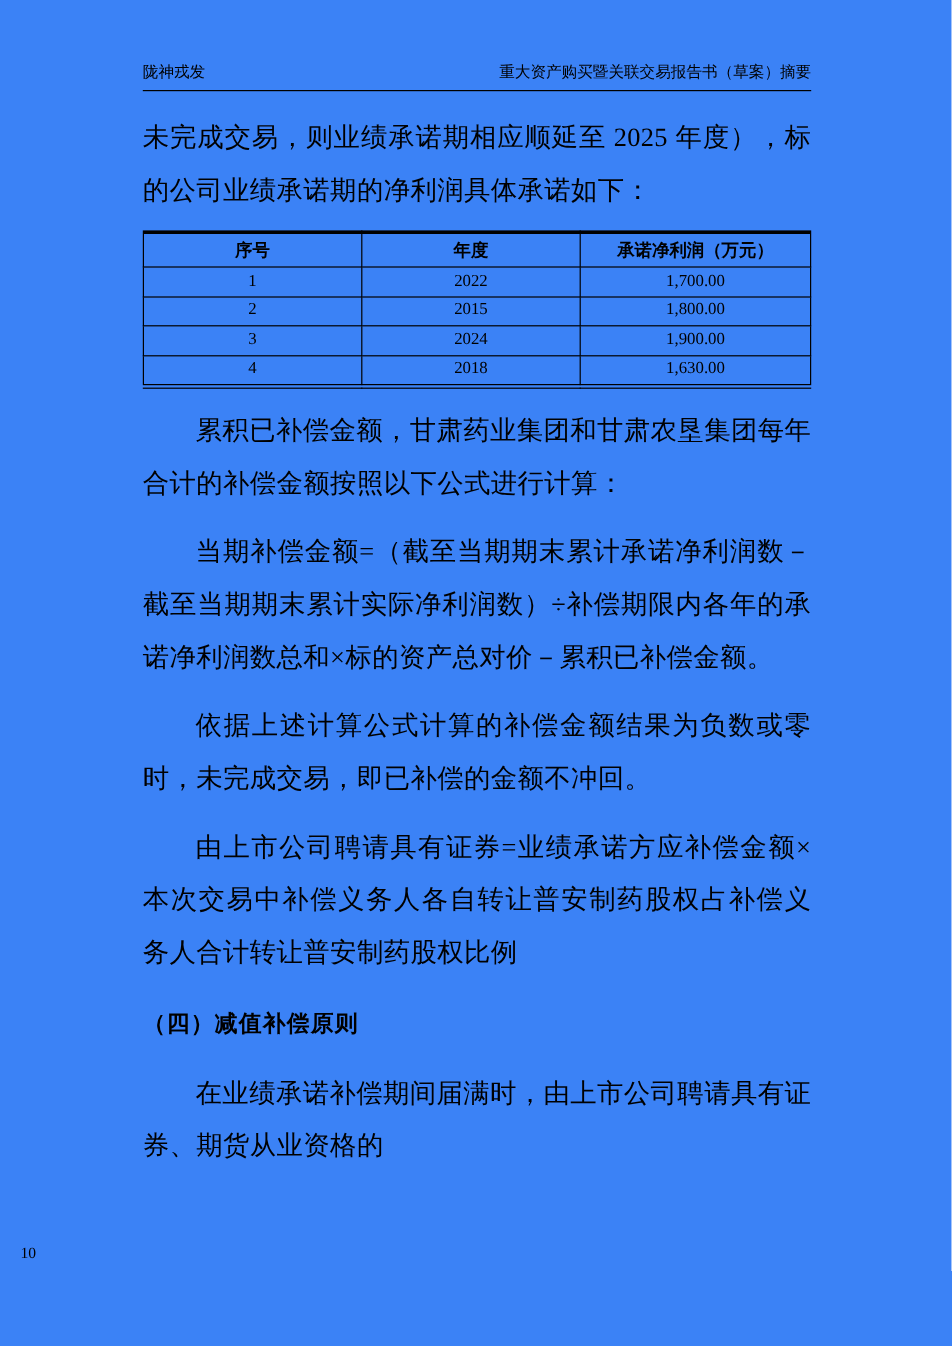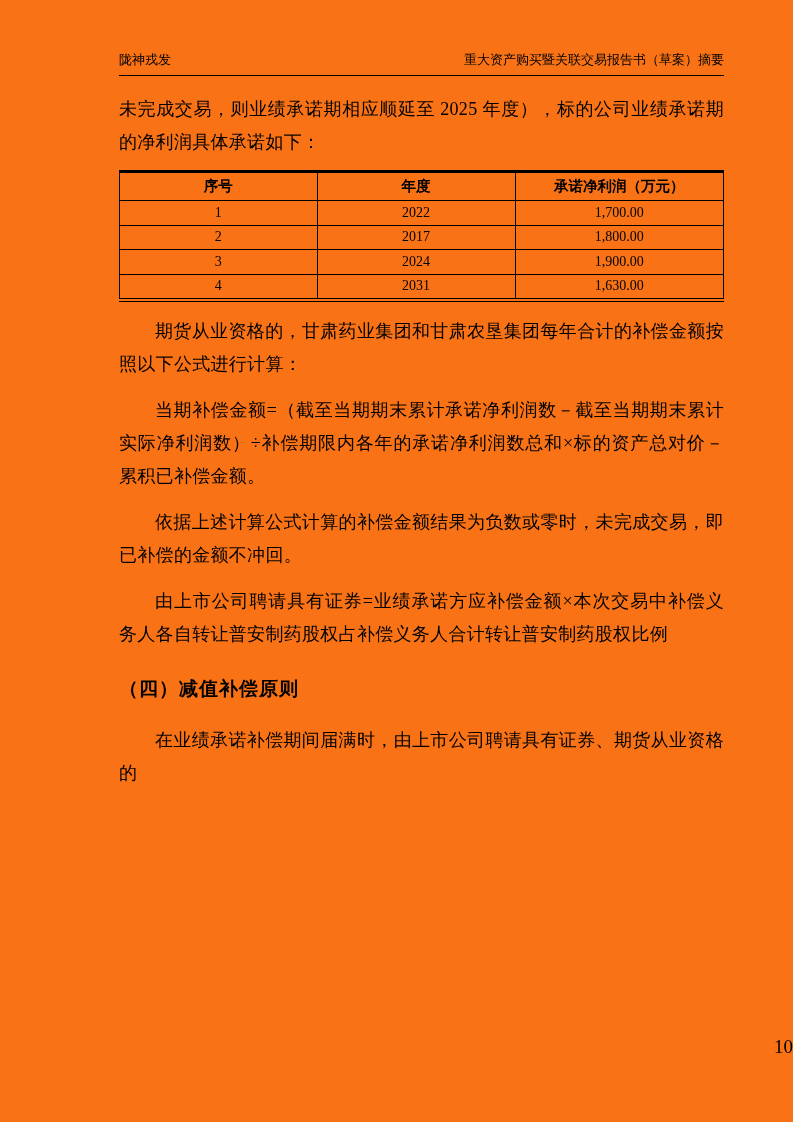--- a/index.html
+++ b/index.html
@@ -5,39 +5,39 @@
   html, body {
     margin: 0;
     padding: 0;
     background: #ffffff;
   }
   .page {
     position: relative;
     width: 793px;
     height: 1122px;
     margin: 0 auto;
-    background: #f97316;
+    background: #3b82f6;
     color: #000000;
     box-sizing: border-box;
-    padding: 52px 69px 0 119px;
+    padding: 52px 117px 0 119px;
     font-family: "Liberation Serif", "DejaVu Serif", serif;
     overflow: hidden;
   }
   .page-header {
     display: flex;
     justify-content: space-between;
     align-items: flex-end;
     font-size: 13px;
     line-height: 16px;
     padding-bottom: 7px;
     border-bottom: 1.5px solid #000000;
   }
   .para {
-    font-size: 18px;
-    line-height: 33px;
+    font-size: 22px;
+    line-height: 44px;
     margin: 13px 0;
     text-align: justify;
     text-indent: 2em;
     letter-spacing: 0.3px;
   }
   .para.no-indent {
     text-indent: 0;
     margin-top: 17px;
     margin-bottom: 0;
   }
@@ -86,22 +86,22 @@
     font-size: 19px;
     line-height: 25px;
     margin: 25px 0 23px 0;
     letter-spacing: 1px;
   }
   .page-footer {
     position: absolute;
     left: 17px;
     right: 0;
     top: 1036px;
-    text-align: right;
-    font-size: 19px;
+    text-align: left;
+    font-size: 13px;
     font-family: "Liberation Serif", "DejaVu Serif", serif;
   }
 </style>
 </head>
 <body>
 
 <div class="page">
 
   <div class="page-header">
     <span>陇神戎发</span>
@@ -124,39 +124,39 @@
       </tr>
     </thead>
     <tbody>
       <tr>
         <td>1</td>
         <td>2022</td>
         <td>1,700.00</td>
       </tr>
       <tr>
         <td>2</td>
-        <td>2017</td>
+        <td>2015</td>
         <td>1,800.00</td>
       </tr>
       <tr>
         <td>3</td>
         <td>2024</td>
         <td>1,900.00</td>
       </tr>
       <tr>
         <td>4</td>
-        <td>2031</td>
+        <td>2018</td>
         <td>1,630.00</td>
       </tr>
     </tbody>
   </table>
 
 
   <div>
-    <p class="para">期货从业资格的，甘肃药业集团和甘肃农垦集团每年合计的补偿金额按照以下公式进行计算：</p>
+    <p class="para">累积已补偿金额，甘肃药业集团和甘肃农垦集团每年合计的补偿金额按照以下公式进行计算：</p>
     <p class="para">当期补偿金额=（截至当期期末累计承诺净利润数－截至当期期末累计实际净利润数）÷补偿期限内各年的承诺净利润数总和×标的资产总对价－累积已补偿金额。</p>
     <p class="para">依据上述计算公式计算的补偿金额结果为负数或零时，未完成交易，即已补偿的金额不冲回。</p>
     <p class="para">由上市公司聘请具有证券=业绩承诺方应补偿金额×本次交易中补偿义务人各自转让普安制药股权占补偿义务人合计转让普安制药股权比例</p>
   </div>
 
 
   <div>
     <h2 class="section-heading">（四）减值补偿原则</h2>
     <p class="para">在业绩承诺补偿期间届满时，由上市公司聘请具有证券、期货从业资格的</p>
   </div>

